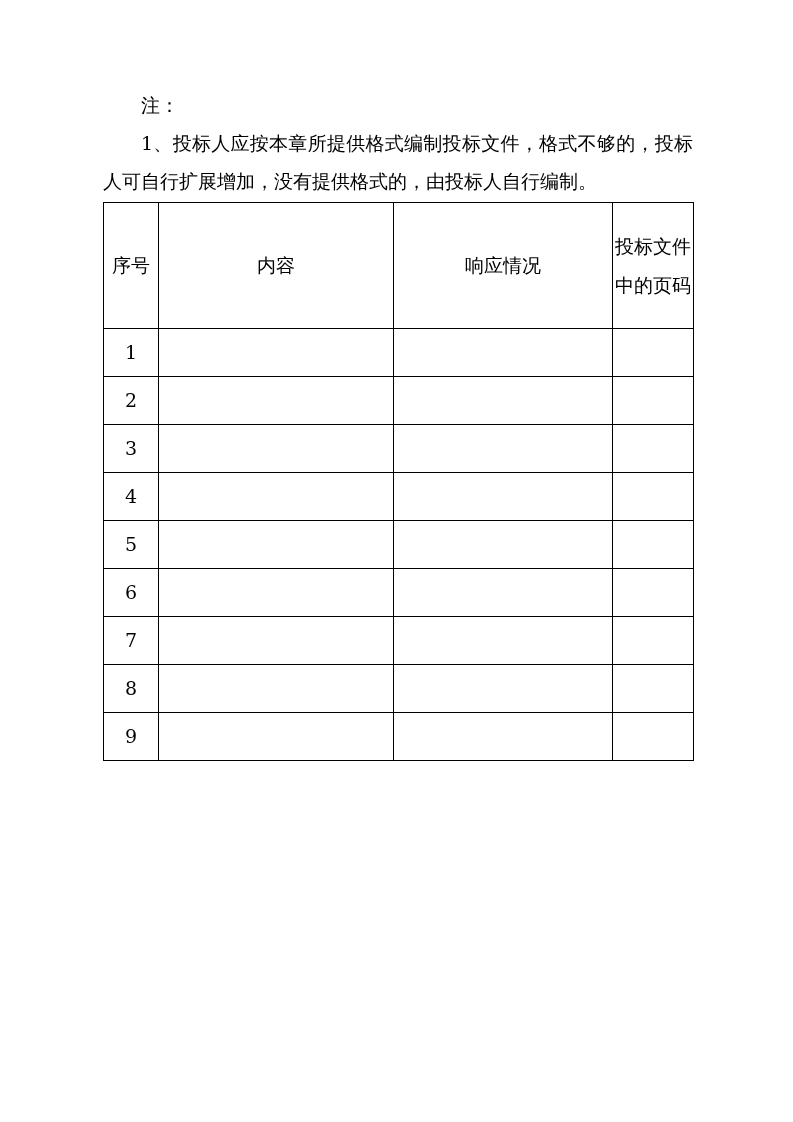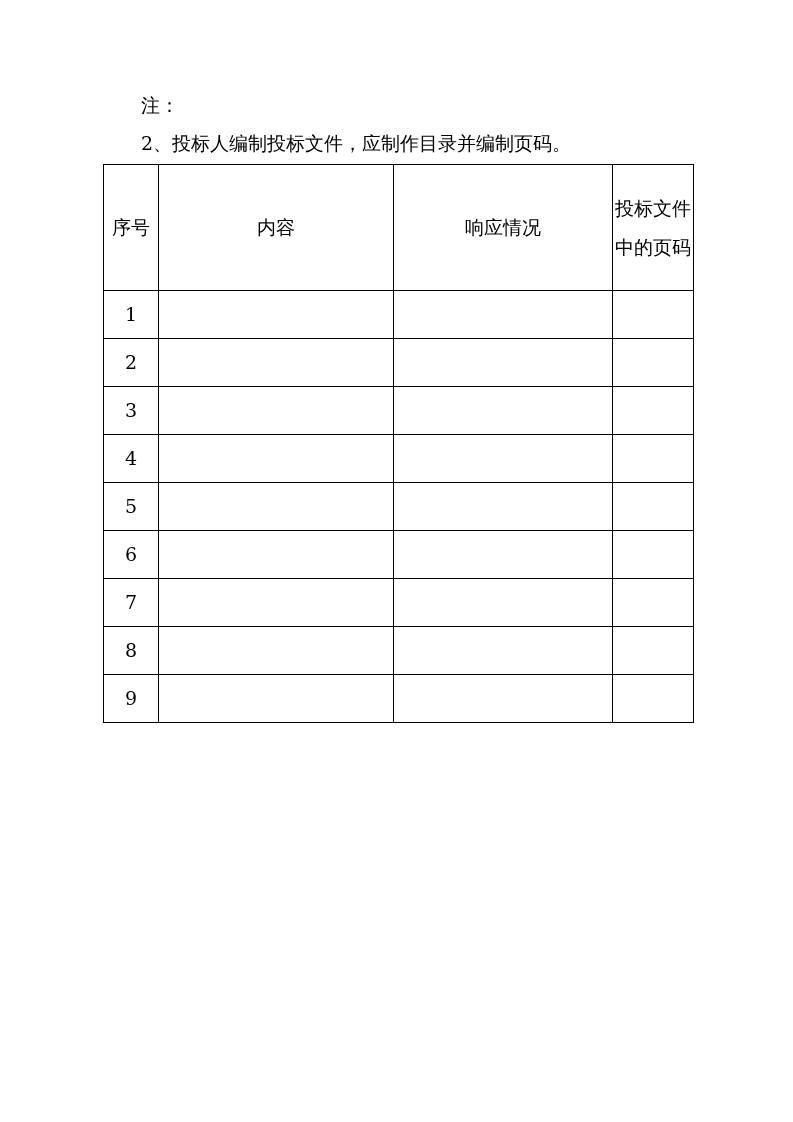--- a/index.html
+++ b/index.html
@@ -58,22 +58,22 @@
   }
 </style>
 </head>
 <body>
 
 <div class="page">
   <div class="content">
 
     <p class="para">注：</p>
 
+    <p class="para">1、投标人应按本章所提供格式编制投标文件，格式不够的，投标人可自行扩展增加，没有提供格式的，由投标人自行编制。</p>
 
-    <p class="para">2、投标人编制投标文件，应制作目录并编制页码。</p>
 
 
     <table class="doc-table">
       <colgroup>
         <col style="width:55px">
         <col style="width:235px">
         <col style="width:219px">
         <col style="width:81px">
       </colgroup>
       <thead>

